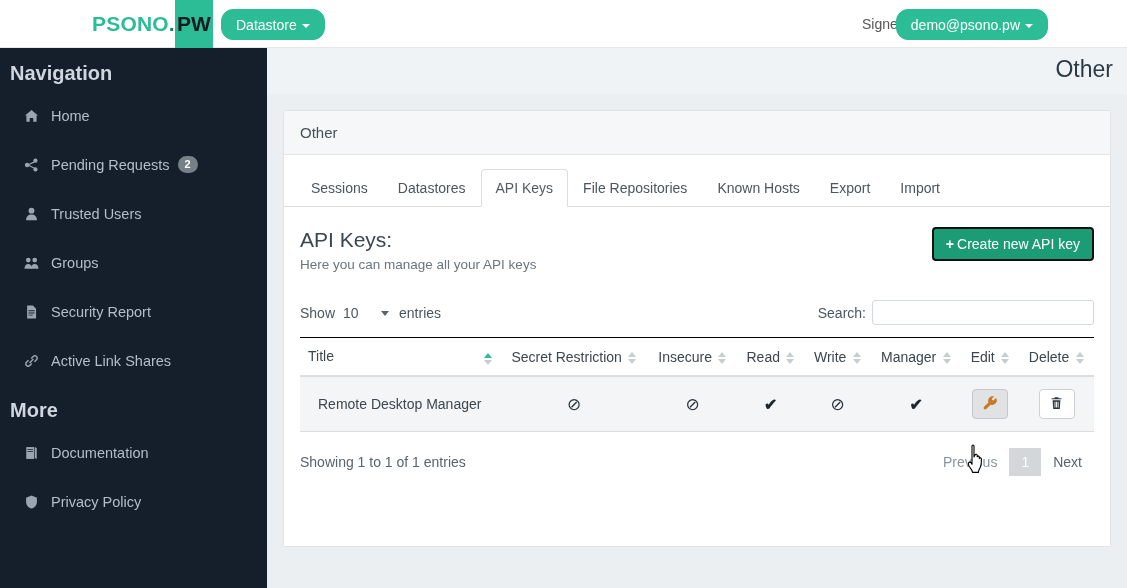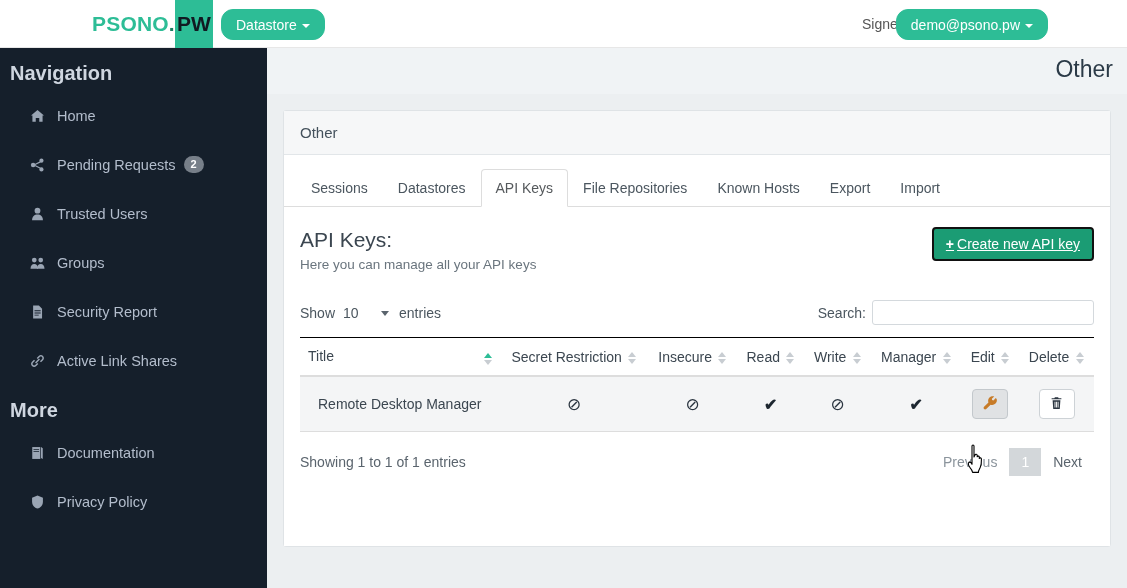--- a/index.html
+++ b/index.html
@@ -73,21 +73,21 @@
   .side-section {
     color: #cfd6e0;
     font-size: 20px;
     padding: 14px 0 6px 10px;
     font-weight: bold;
   }
   .side-item {
     display: flex;
     align-items: center;
     height: 49px;
-    padding-left: 30px;
+    padding-left: 24px;
     color: #b3bdcc;
     font-size: 14.5px;
     cursor: pointer;
     text-decoration: none;
   }
   .side-item .ico {
     width: 24px;
     flex: 0 0 24px;
     color: #9aa5b4;
     font-size: 14px;
@@ -188,21 +188,20 @@
   .create-btn {
     background: #1b9c74;
     color: #ffffff;
     border: 2px solid #111111;
     border-radius: 4px;
     font-size: 14px;
     padding: 7px 12px;
     cursor: pointer;
     font-family: "Liberation Sans", sans-serif;
     white-space: nowrap;
-    text-decoration: underline;
   }
   .create-btn .plus { font-weight: bold; margin-right: 3px; }
 
   
   .table-wrap { padding: 0 16px; }
   .dt-top {
     display: flex;
     justify-content: space-between;
     align-items: center;
     margin-top: 28px;

